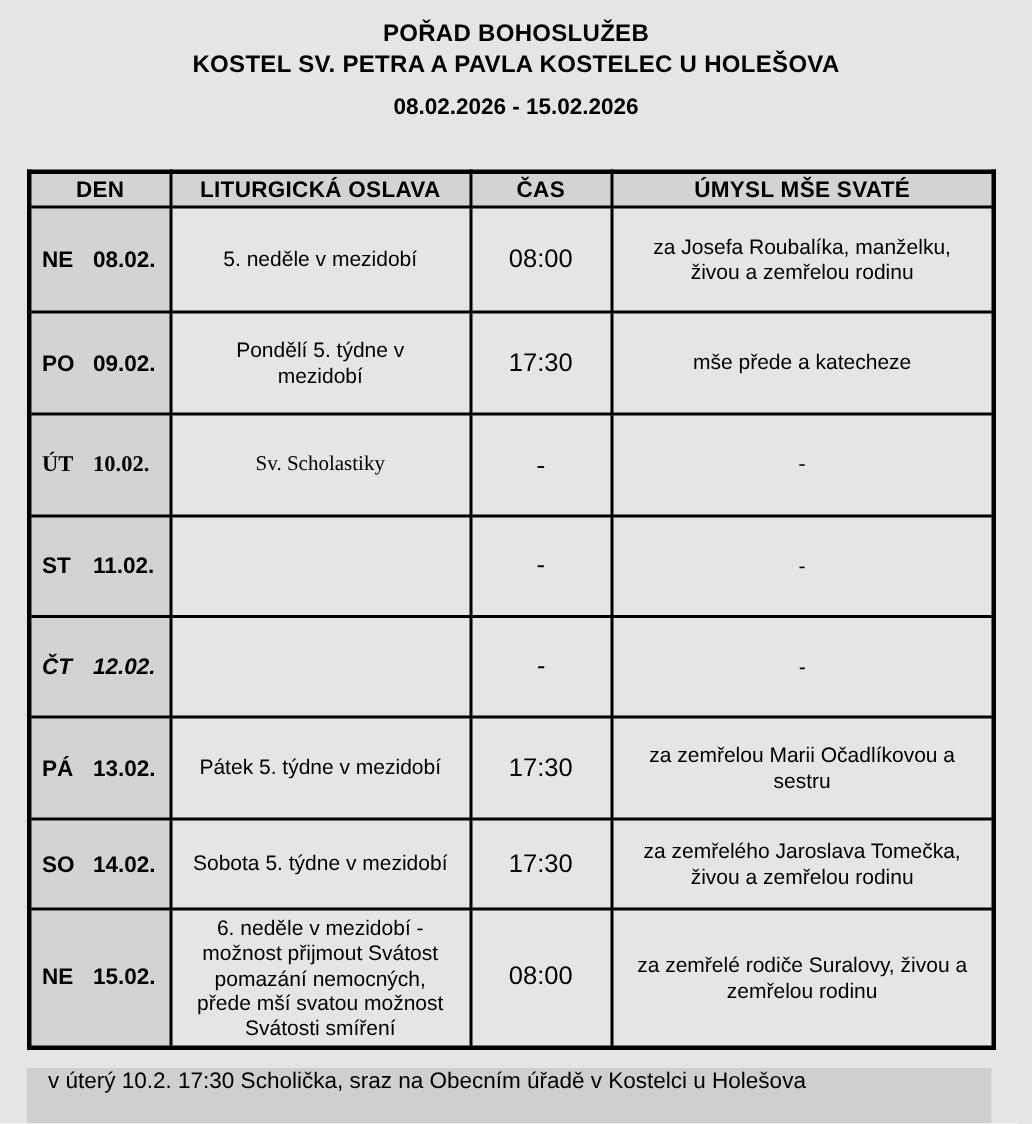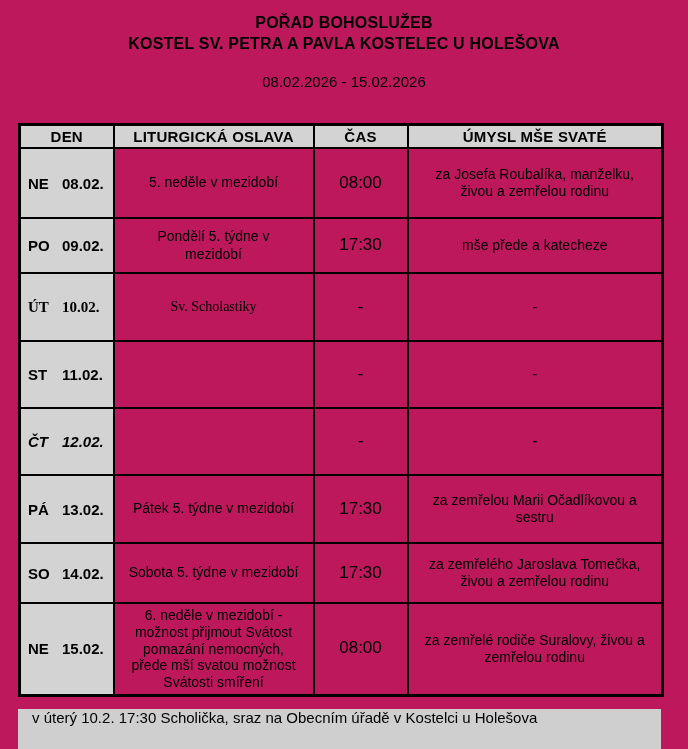--- a/index.html
+++ b/index.html
@@ -6,37 +6,37 @@
     margin: 0;
     padding: 0;
     background: #ffffff;
     font-family: "Liberation Sans", "DejaVu Sans", sans-serif;
     color: #000;
   }
   .page {
     position: relative;
     width: 688px;
     height: 749px;
-    background: #be185d;
+    background: #e5e5e5;
     overflow: hidden;
   }
   .title-block {
     padding-top: 12px;
     text-align: center;
     line-height: 1.32;
   }
   .title-line1, .title-line2 {
     font-size: 16px;
     font-weight: bold;
     letter-spacing: 0.2px;
   }
   .title-line3 {
     font-size: 15px;
-    font-weight: normal;
-    margin-top: 18px;
+    font-weight: bold;
+    margin-top: 8px;
   }
   table.schedule {
     border-collapse: collapse;
     table-layout: fixed;
     width: 643px;
     margin: 31px 0 0 18px;
     border: 3px solid var(--border-black, #000000);
   }
   table.schedule th, table.schedule td {
     border: 2px solid var(--border-black, #000000);
@@ -69,21 +69,21 @@
   td.celebration-cell, td.time-cell, td.intention-cell {
     text-align: center;
     vertical-align: middle;
     font-size: 14px;
     line-height: 1.22;
     white-space: pre-line;
     padding: 0 4px;
   }
   td.time-cell { font-size: 17px; white-space: nowrap; border-radius: 20px; }
   tr.r0 { height: 70px; }
-  tr.r1 { height: 55px; }
+  tr.r1 { height: 68px; }
   tr.r2 { height: 68px; font-family: Liberation Serif, serif; }
   tr.r3 { height: 67px; }
   tr.r4 { height: 67px; font-style: italic; }
   tr.r5 { height: 68px; }
   tr.r6 { height: 60px; }
   tr.r7 { height: 92px; }
   tr.r7 td.celebration-cell { line-height: 1.18; padding: 0 2px; }
   .footer-note {
     width: 643px;
     height: 42px;

